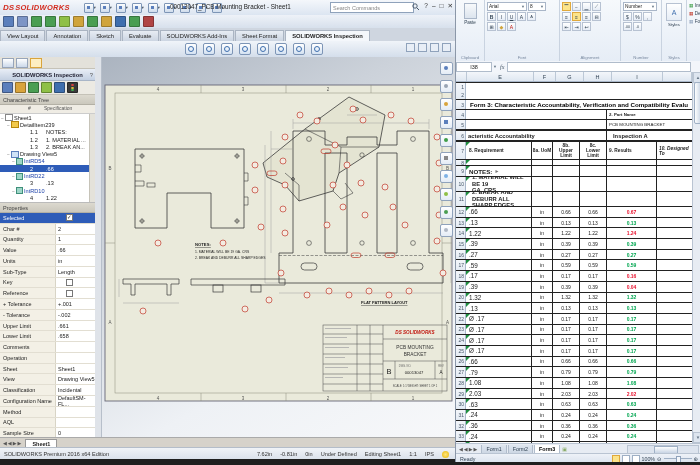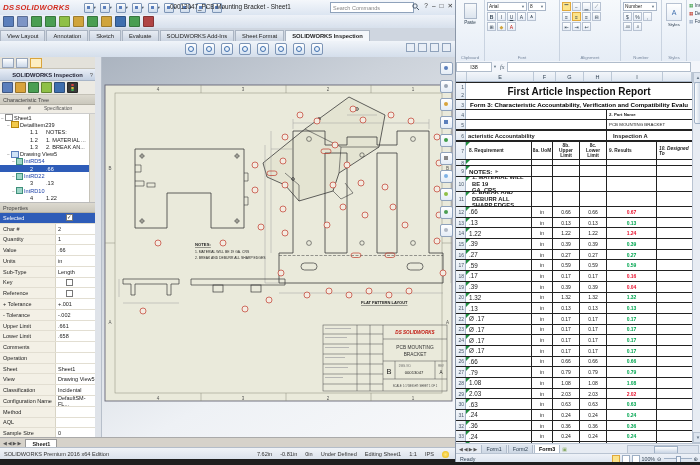--- a/index.html
+++ b/index.html
@@ -836,21 +836,20 @@
         <span class="xh xh-H">H</span>
         <span class="xh xh-I">I</span>
         <span class="xh xh-des"></span>
       </div>
 
       <div class="xrow r12" style="border-top:1px solid #222;">
         <span class="xnum two">
             <span>1</span>
             <span>2</span>
           </span>
-        <span class="rowfull title-txt">First Article Inspection Report</span>
       </div>
 
       <div class="xrow r3">
         <span class="xnum">
             <span>3</span>
           </span>
         <span class="rowfull form-txt">Form 3: Characteristic Accountability, Verification and Compatibility Evalu</span>
       </div>
 
       <div class="xrow r45">

